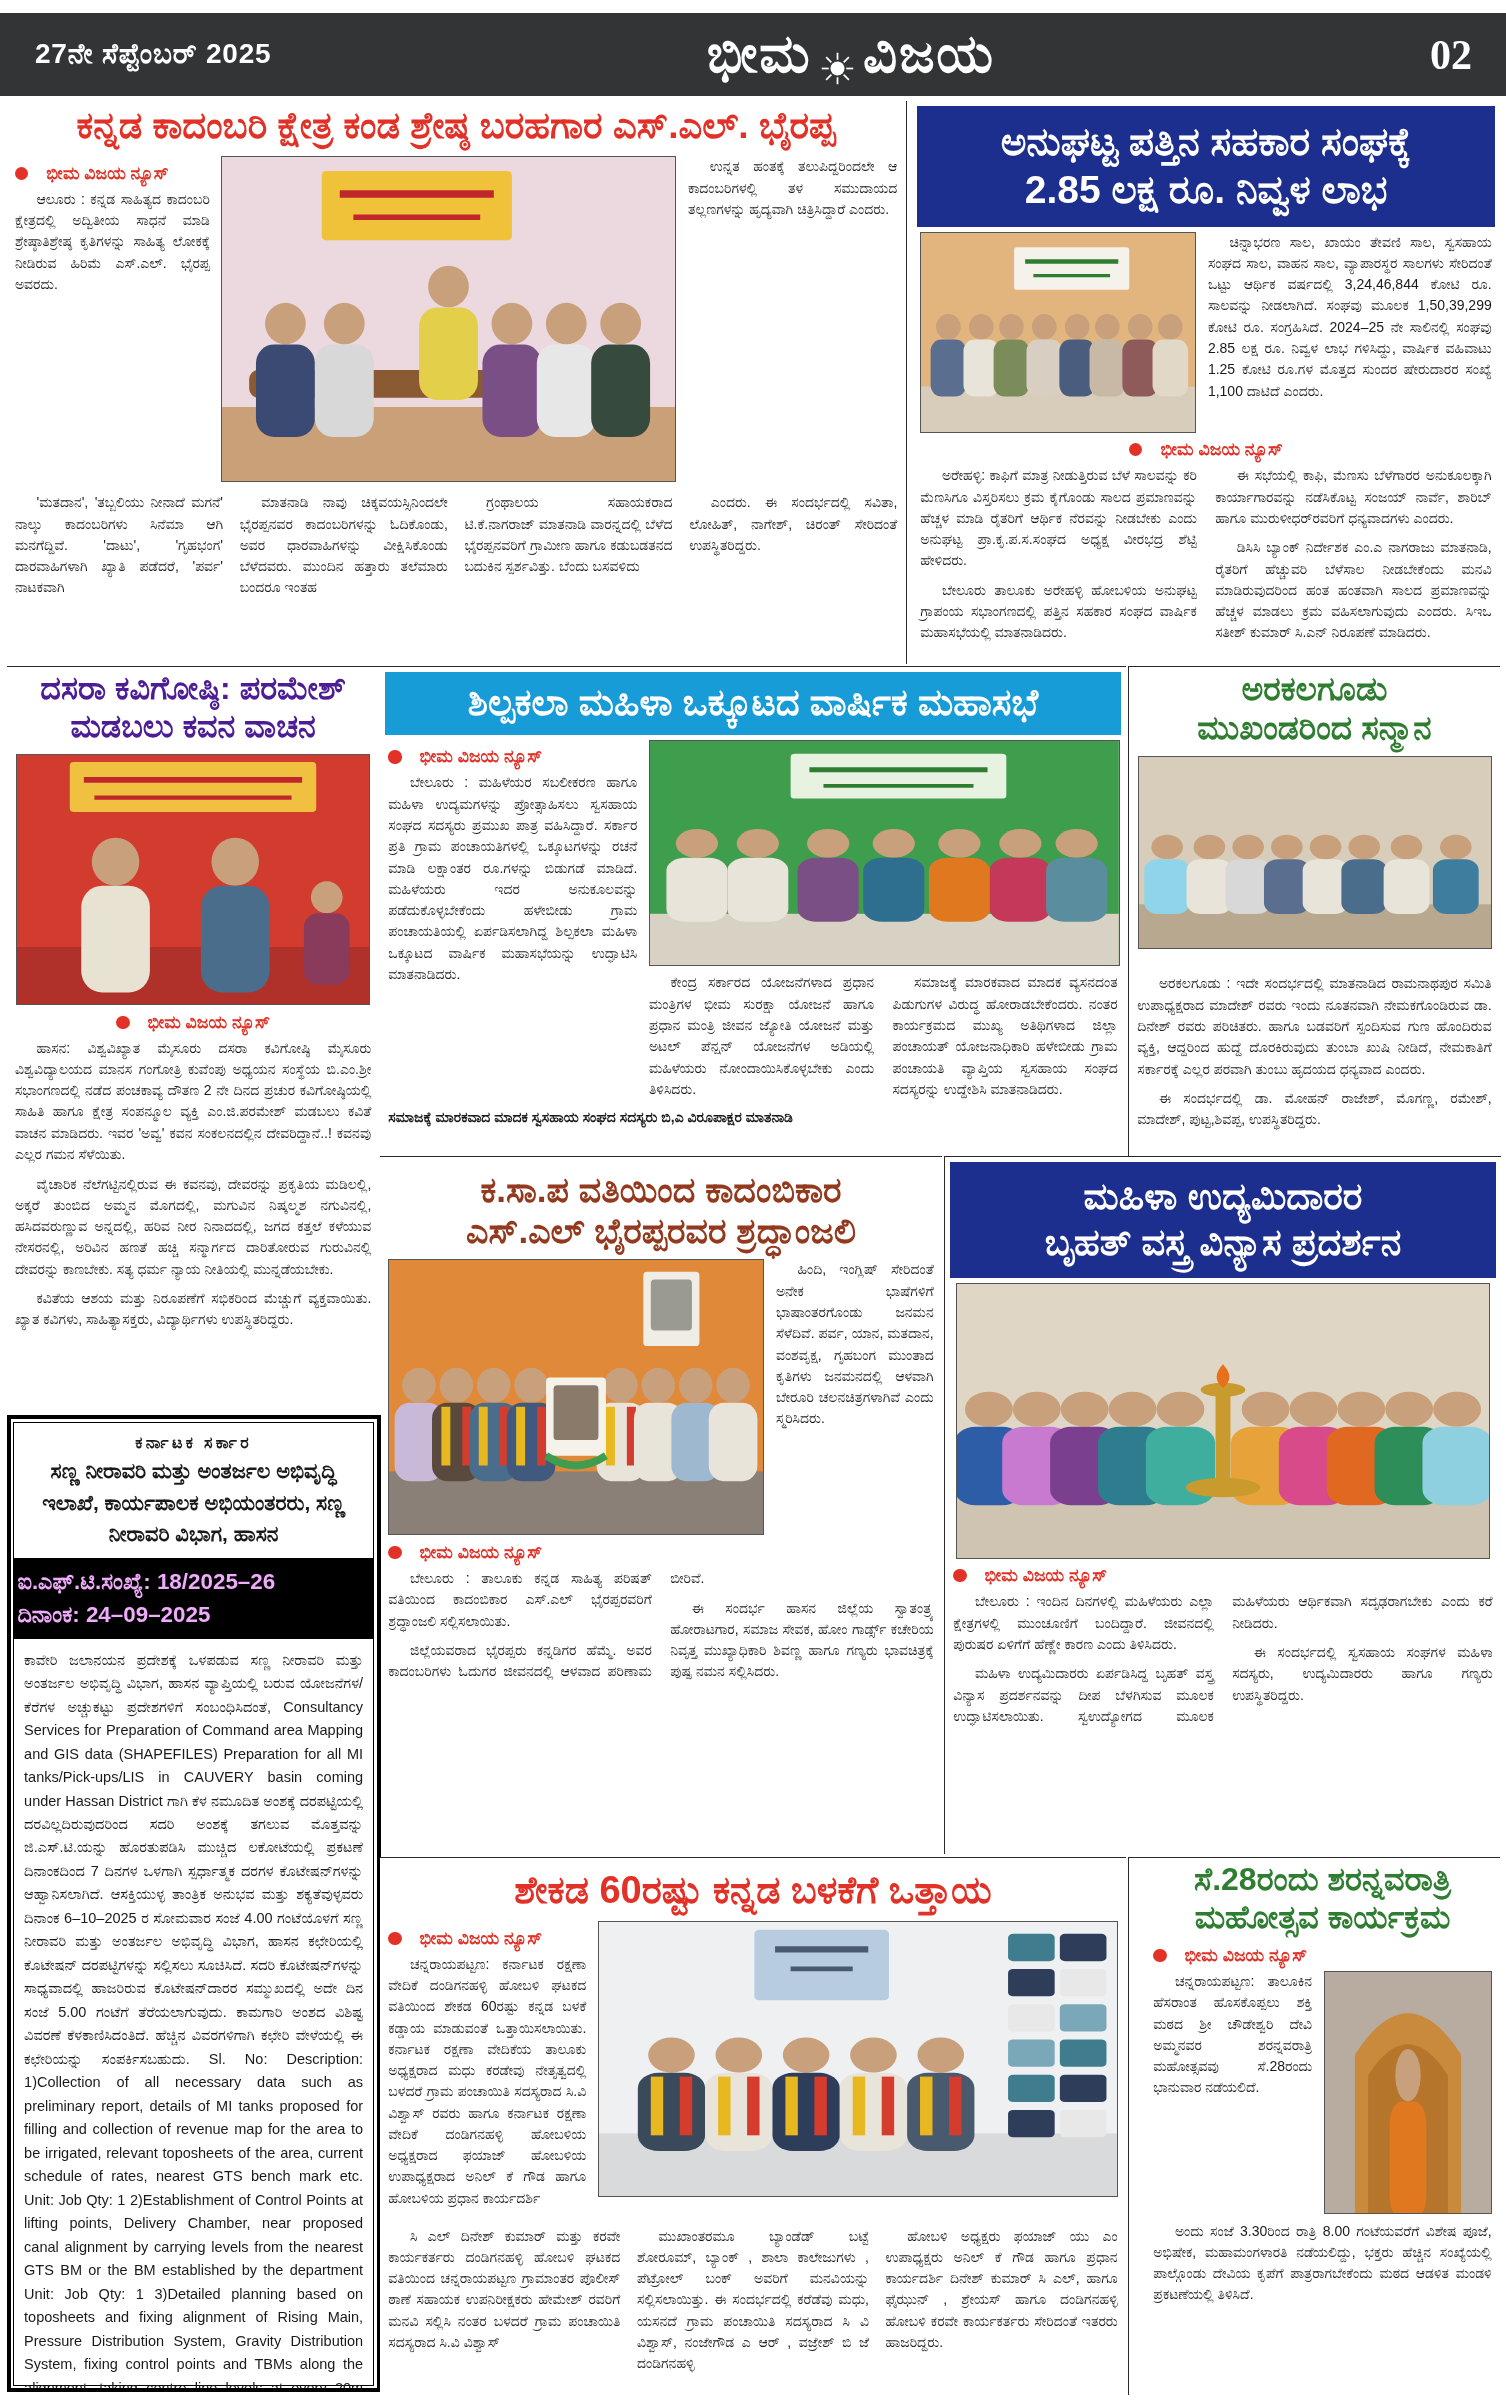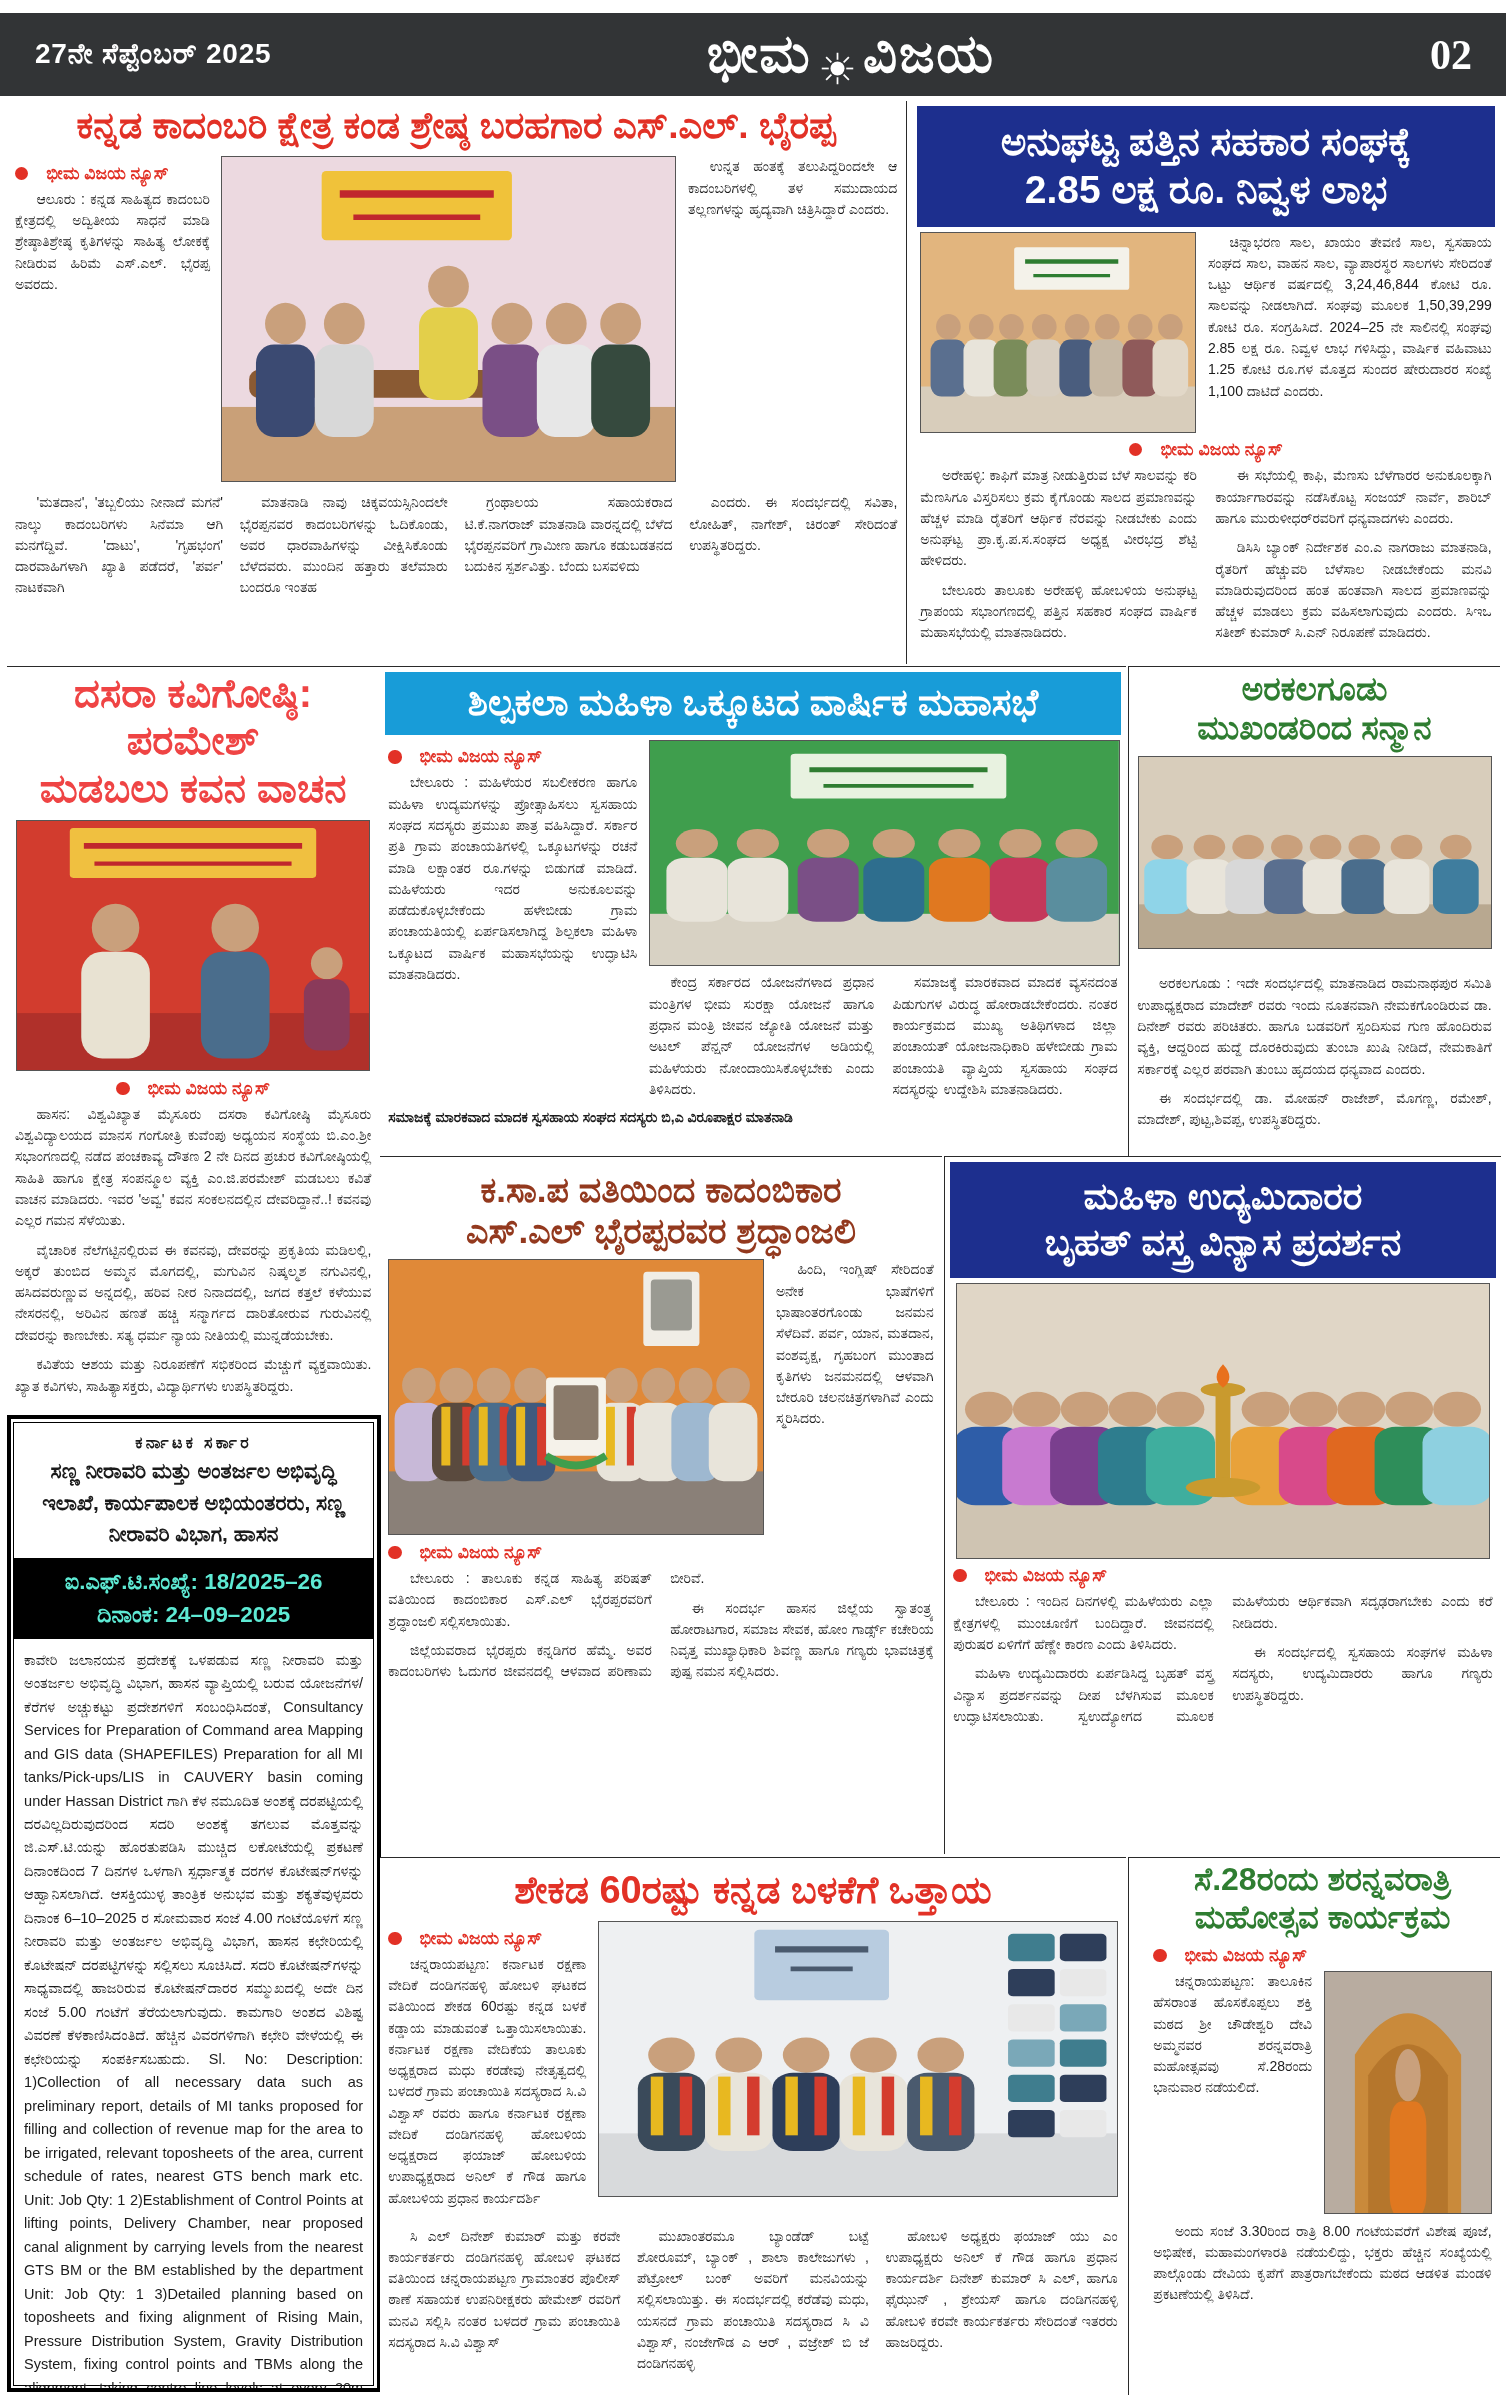--- a/index.html
+++ b/index.html
@@ -10,21 +10,21 @@
   .hdr .date{font-size:28px;font-weight:bold;letter-spacing:0.8px;}
   .hdr .mast{display:flex;align-items:center;gap:8.3px;font-size:53px;font-weight:bold;letter-spacing:1.7px;}
   .hdr .pgno{font-size:42px;font-weight:bold;font-family:"Liberation Serif",serif;}
   .sun{width:35px;height:35px;display:inline-block;}
   .art{position:absolute;box-sizing:border-box;background:#fff;overflow:hidden;}
   .rule-r{border-right:1.7px solid #2a2a2a;}
   .rule-t{border-top:1.7px solid #2a2a2a;}
   .rule-l{border-left:1.7px solid #2a2a2a;}
   h2.hl{margin:3.3px 5px 8.3px;text-align:center;line-height:1.18;font-weight:bold;}
   .hl-red{color:#e23126;font-size:37px;}
-  .hl-maroon{color:#ef4444;font-size:40px;}
+  .hl-maroon{color:#4c1d95;font-size:32px;}
   .hl-green{color:#2f7d31;font-size:33px;}
   .hl-brown{color:#93391e;font-size:33px;}
   .hlbox{margin:5px;padding:11.6px 8.3px;text-align:center;color:#fff;font-weight:bold;line-height:1.25;}
   .hlbox.navy{background:#1d2f8e;font-size:39px;}
   .hlbox.cyan{background:#189cd8;font-size:37px;padding:8.3px 6.6px;}
   .byline{color:#e23126;font-weight:bold;font-size:17.4px;margin:6.6px 0 5px;display:flex;align-items:center;gap:18px;}
   .byline .dot{width:13.3px;height:13.3px;border-radius:50%;background:#e23126;flex:0 0 auto;}
   .byline.center{justify-content:center;}
   .body-txt{font-size:14px;line-height:1.52;text-align:justify;}
   .body-txt p{margin:0 0 8.3px;text-indent:21.6px;}
@@ -33,21 +33,21 @@
   .cols4{column-count:4;column-gap:16.6px;}
   .photo{position:relative;border:0.8px solid #555;background:#ddd;}
   .photo svg{width:100%;height:100%;display:block;}
   .flexrow{display:flex;gap:11.6px;}
   .caption{font-size:14px;font-weight:bold;text-align:justify;line-height:1.4;}
   
   .notice{border:4.2px solid #000;padding:2.5px;}
   .notice-inner{border:1.7px solid #000;padding:8.3px 10px;height:100%;box-sizing:border-box;}
   .notice .t1{text-align:center;font-size:16px;font-weight:bold;letter-spacing:3.3px;margin:3.3px 0;}
   .notice .t2{text-align:center;font-size:21px;font-weight:bold;line-height:1.5;margin:1.7px 0 8.3px;}
-  .notice .band{background:#000;color:#5eead4;text-align:center;font-size:22.4px;font-weight:bold;
+  .notice .band{background:#000;color:#f0abfc;font-size:22.4px;font-weight:bold;
                 padding:6.6px 3.3px;line-height:1.5;margin:0 -10px;}
   .notice .nbody{font-size:14.5px;line-height:1.62;text-align:justify;margin-top:10px;}
   .pad{padding:0 8.3px;}
 </style>
 </head>
 <body>
 
 <div id="page">
 
   <div class="hdr">

